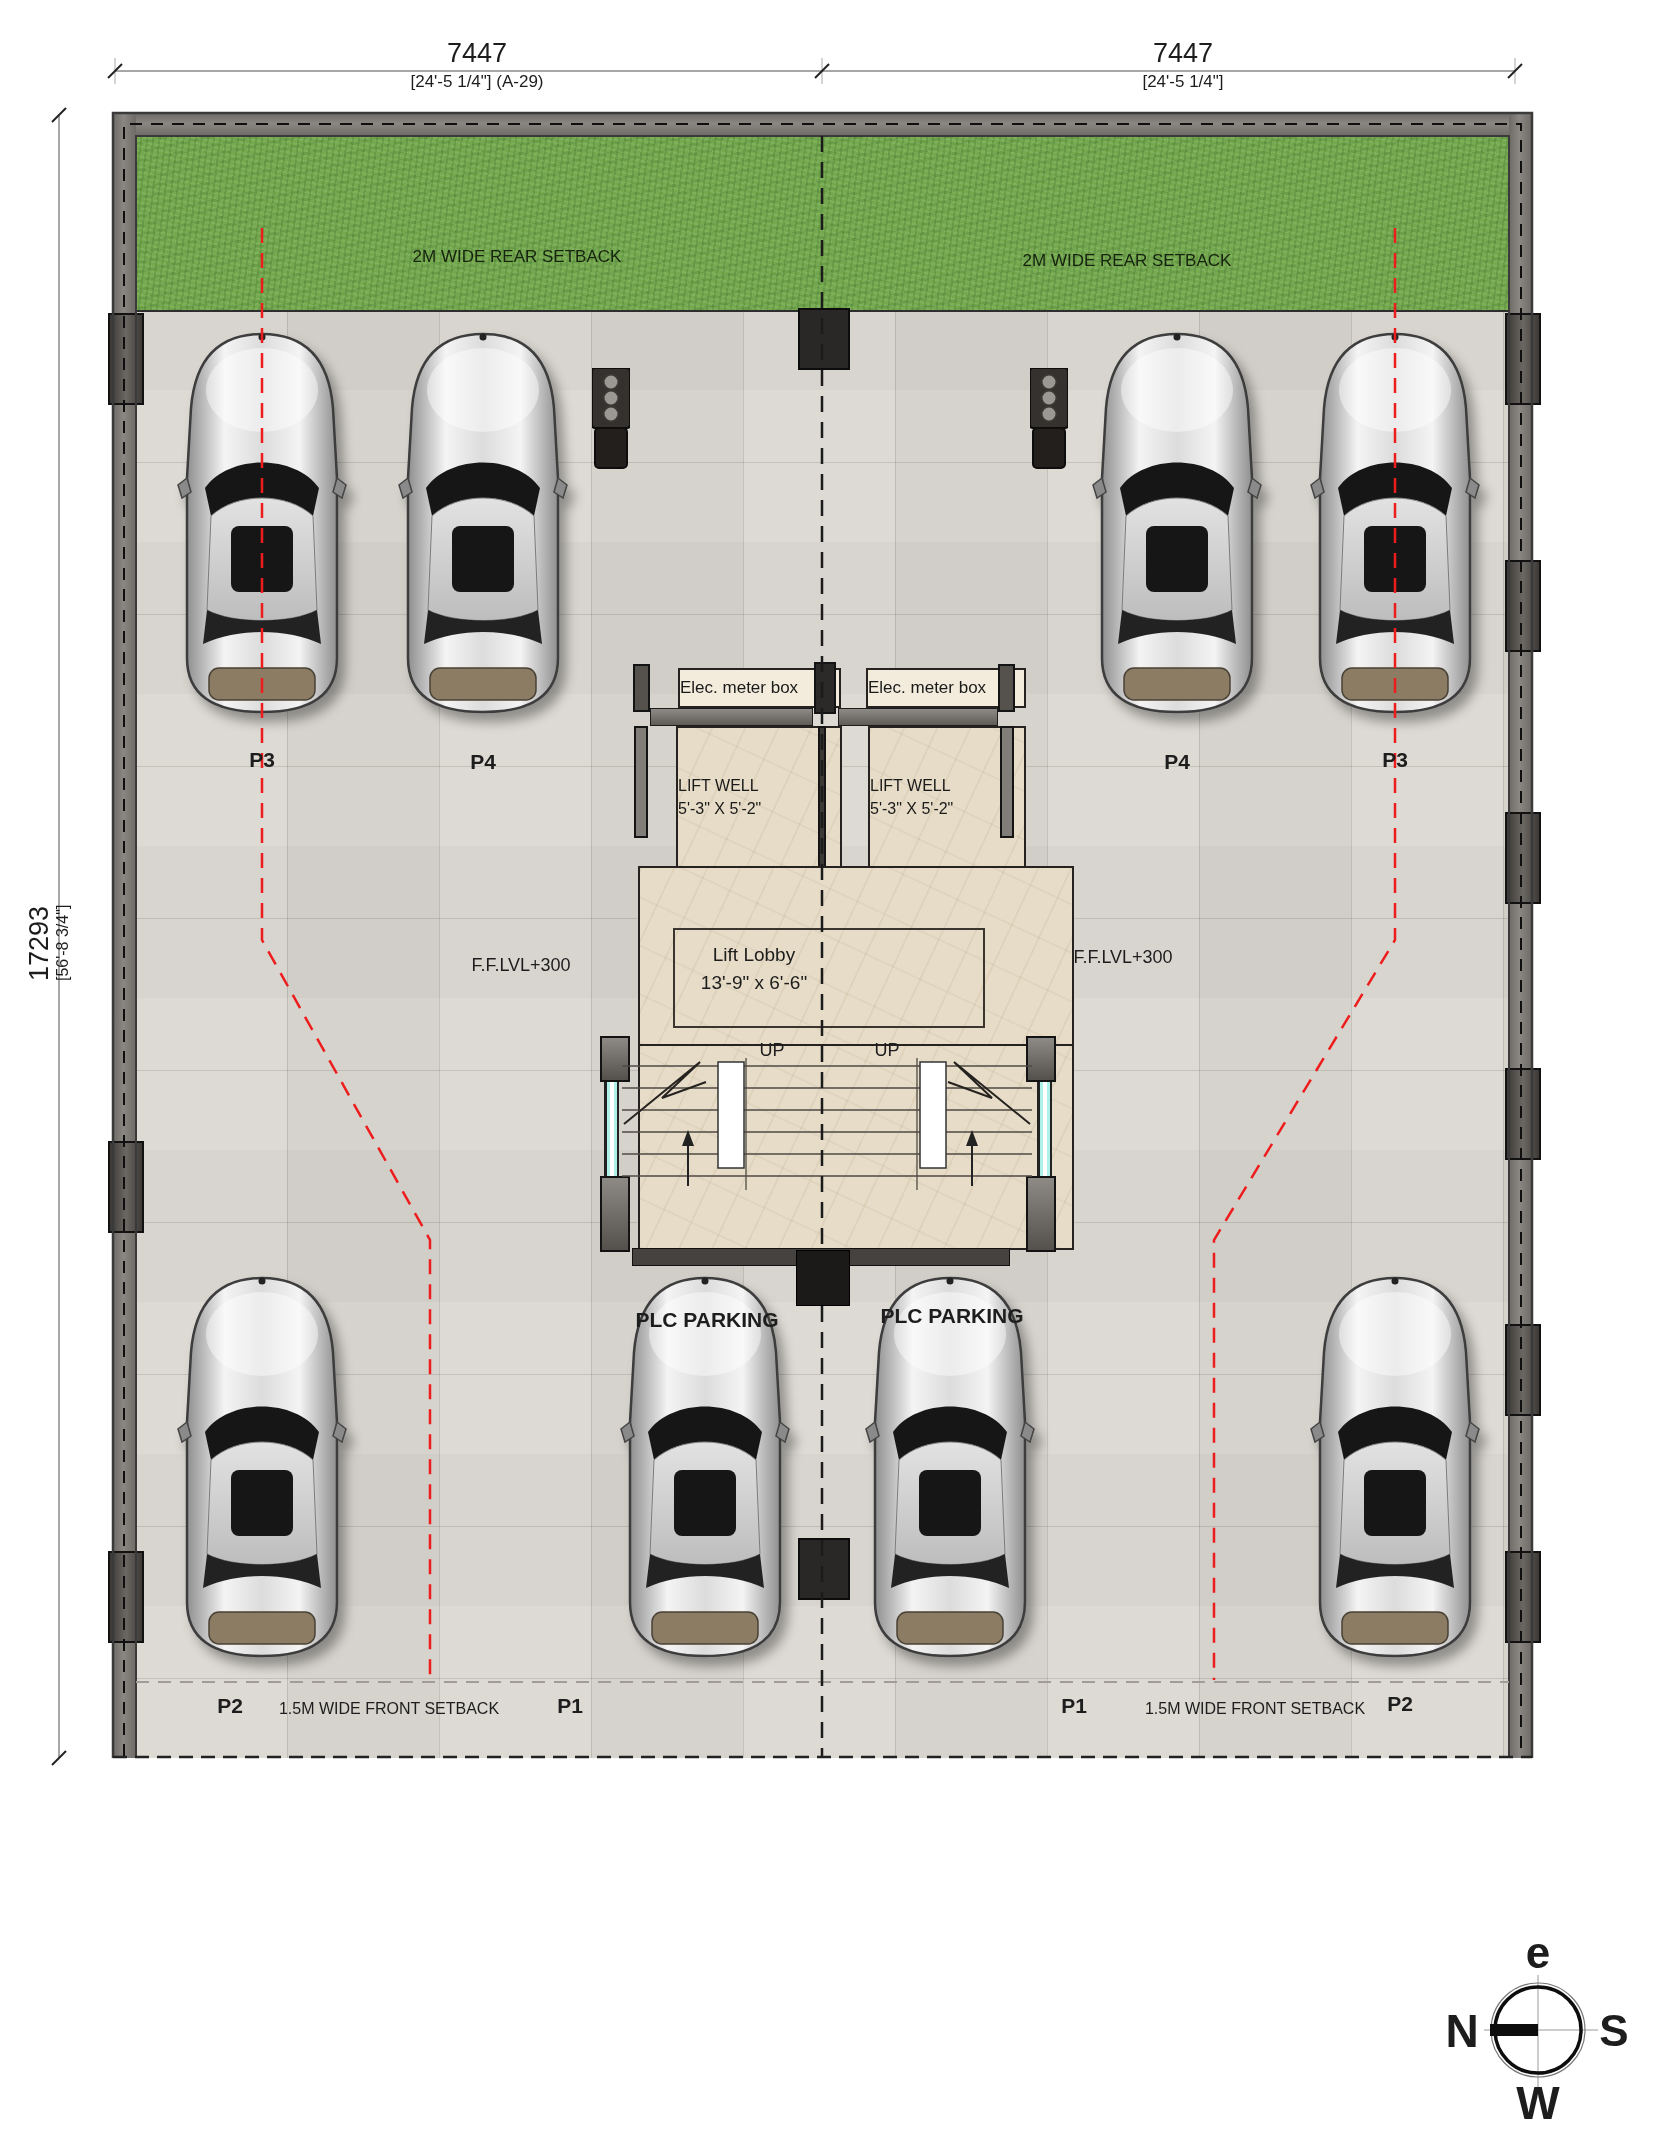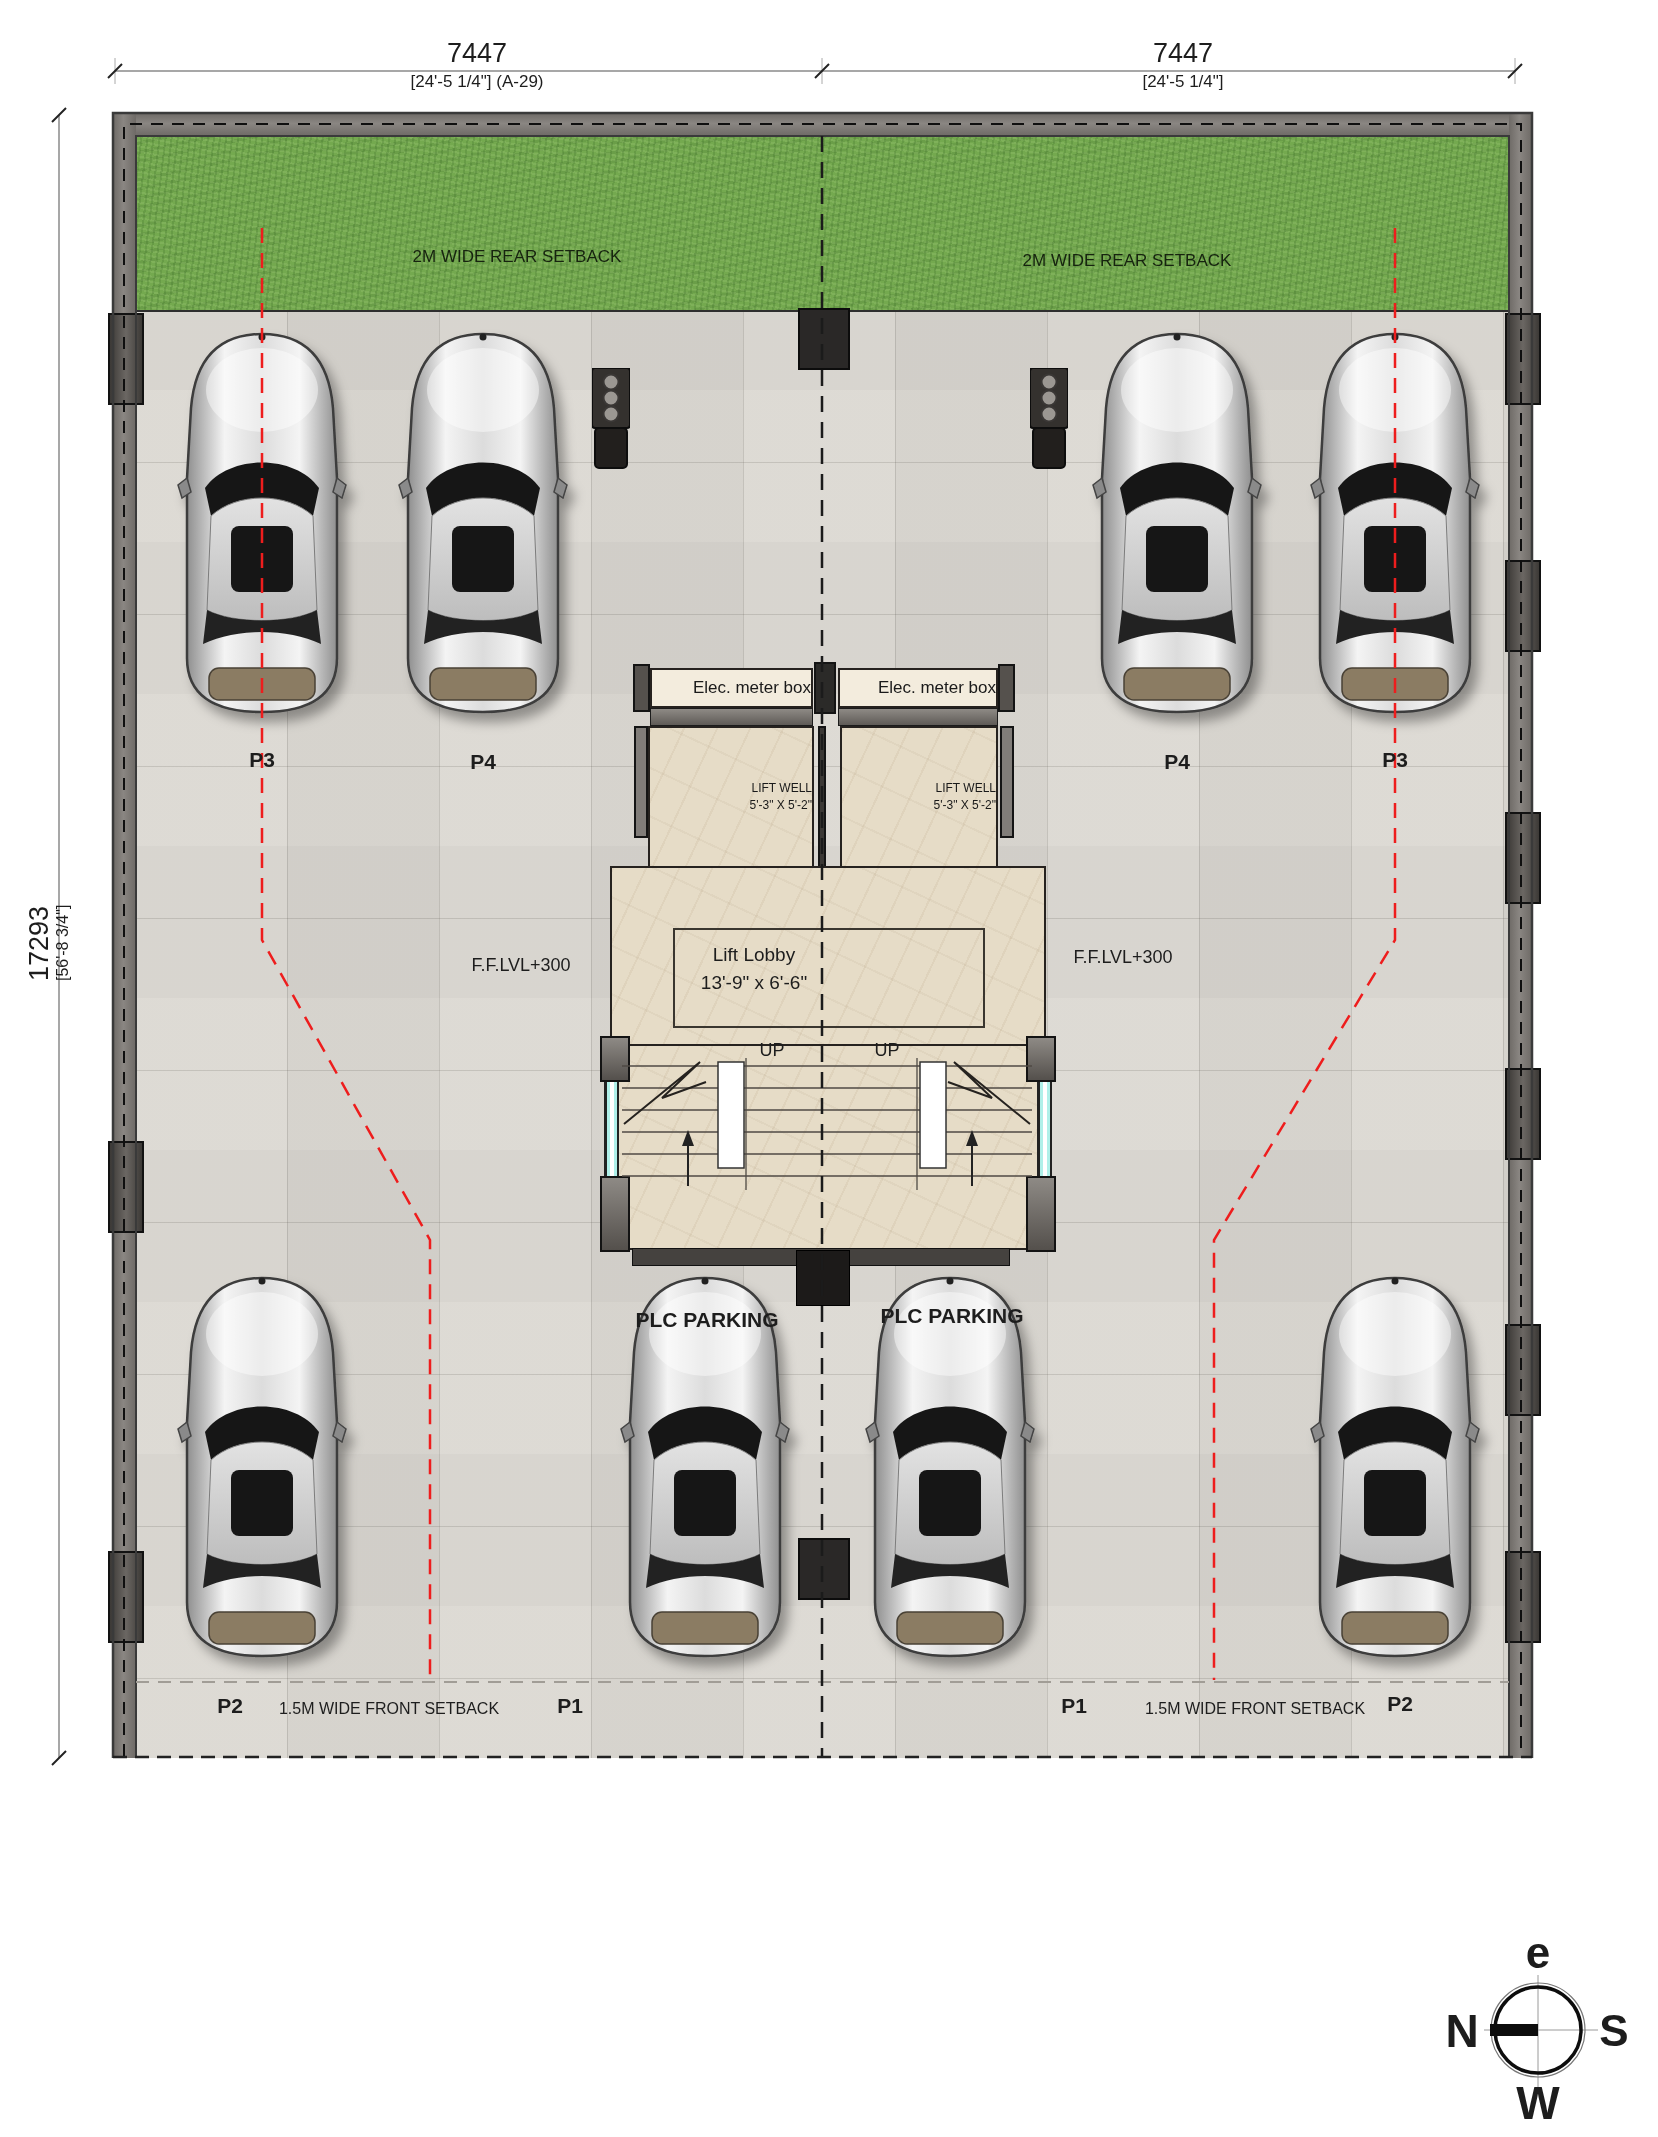--- a/index.html
+++ b/index.html
@@ -28,25 +28,25 @@
   .wall-top{left:113px;top:113px;width:1419px;height:23px;background:linear-gradient(#6e6a66,#8a8682 45%,#6e6a66);}
   .wall-left{left:113px;top:113px;width:23px;height:1645px;}
   .wall-right{left:1509px;top:113px;width:23px;height:1645px;}
   .wcol{position:absolute;width:32px;height:88px;border:2px solid #121212;
         background:linear-gradient(90deg,#3c3936,#6b6763 50%,#3c3936);}
   
   .marble{background-color:#e6dcc7;background-image:
      repeating-linear-gradient(115deg,rgba(150,118,78,.09) 0 2px,transparent 2px 30px),
      repeating-linear-gradient(25deg,rgba(120,95,60,.06) 0 2px,transparent 2px 44px);}
   .box{position:absolute;border:2px solid #26221f;box-sizing:border-box;
-       display:flex;flex-direction:column;align-items:flex-end;justify-content:center;}
+       display:flex;flex-direction:column;align-items:flex-start;justify-content:center;margin-left:28px;}
   .elec{background:#f3ecdd;font-size:17px;}
   .cap{position:absolute;border:2px solid #141414;background:#55514d;box-sizing:border-box;}
   .band{position:absolute;border:1.5px solid #1c1c1c;background:linear-gradient(#8e8a85,#5f5b57);box-sizing:border-box;}
-  .well{font-size:12px;line-height:1.45;text-align:center;}
+  .well{font-size:16px;line-height:1.45;text-align:center;}
   .glass{position:absolute;width:15px;height:102px;border:1px solid #222;box-sizing:border-box;
      background:linear-gradient(90deg,#222 0 2px,#aff0e9 2px 5px,#ffffff 5px 9px,#aff0e9 9px 12px,#222 12px);}
   .ccol{position:absolute;width:30px;border:2px solid #131313;box-sizing:border-box;
      background:linear-gradient(180deg,#8e8a85,#54504c);}
   .tiles{position:absolute;left:673px;top:928px;width:312px;height:100px;border:2px solid #3a362f;box-sizing:border-box;
      background-image:
        repeating-linear-gradient(45deg,rgba(122,105,86,.85) 0 9px,transparent 9px 42px),
        repeating-linear-gradient(-45deg,rgba(122,105,86,.85) 0 9px,transparent 9px 42px),
        linear-gradient(#efedе8,#dcd8d1),linear-gradient(#eceae5,#eceae5);}
   .title{font-size:38px;font-weight:bold;text-decoration:underline;text-decoration-thickness:3px;text-underline-offset:7px;color:#111;}

